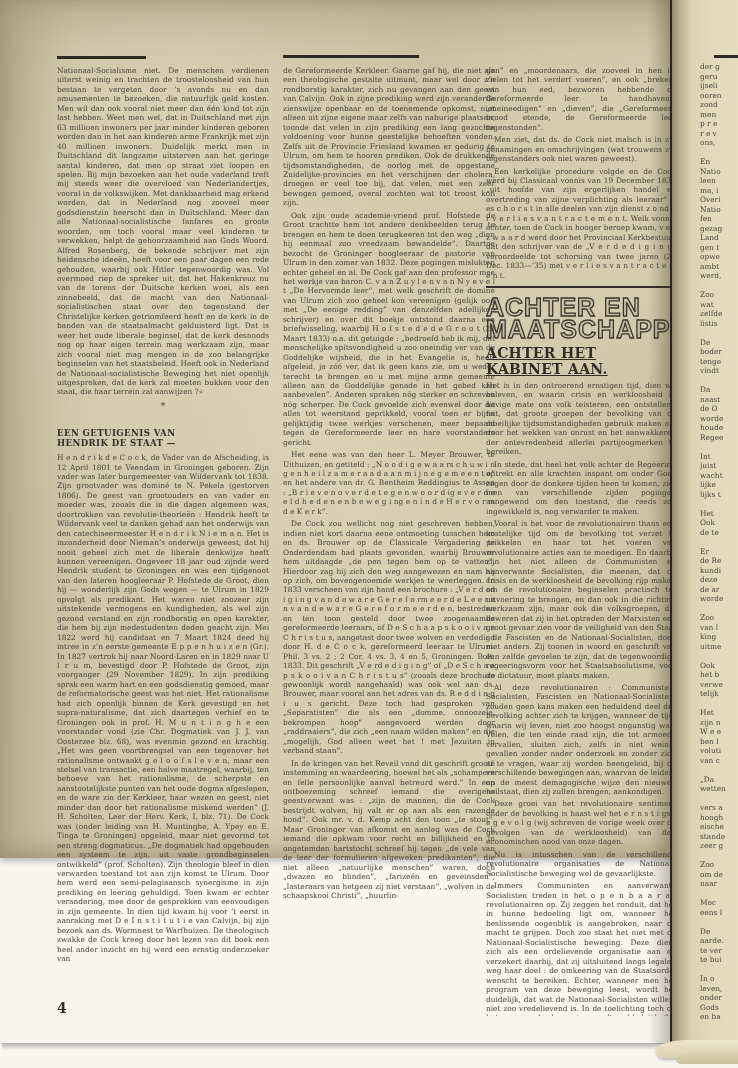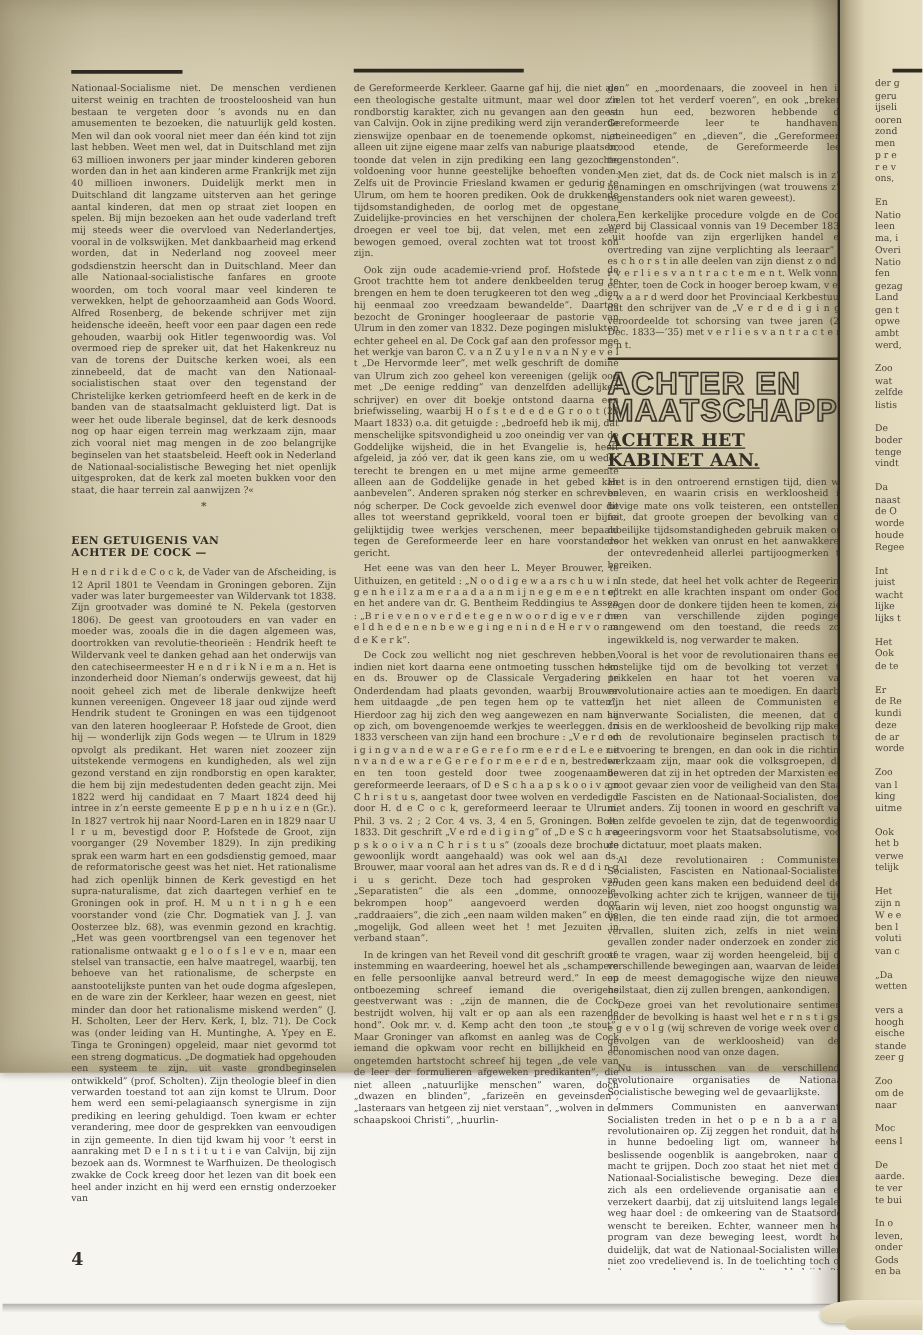--- a/index.html
+++ b/index.html
@@ -119,21 +119,21 @@
   <div class="page-main">
 
     <div class="rule rule-c1"></div>
     <div class="rule rule-c2"></div>
 
     <div class="col col1">
       <p class="body noindent">Nationaal-Socialisme niet. De menschen verdienen uiterst weinig en trachten de troosteloosheid van hun bestaan te vergeten door ’s avonds nu en dan amusementen te bezoeken, die natuurlijk geld kosten. Men wil dan ook vooral niet meer dan één kind tot zijn last hebben. Weet men wel, dat in Duitschland met zijn 63 millioen inwoners per jaar minder kinderen geboren worden dan in het aan kinderen arme Frankrijk met zijn 40 millioen inwoners. Duidelijk merkt men in Duitschland dit langzame uitsterven aan het geringe aantal kinderen, dat men op straat ziet loopen en spelen. Bij mijn bezoeken aan het oude vaderland treft mij steeds weer die overvloed van Nederlandertjes, vooral in de volkswijken. Met dankbaarheid mag erkend worden, dat in Nederland nog zooveel meer godsdienstzin heerscht dan in Duitschland. Meer dan alle Nationaal-socialistische fanfares en groote woorden, om toch vooral maar veel kinderen te verwekken, helpt de gehoorzaamheid aan Gods Woord. Alfred Rosenberg, de bekende schrijver met zijn heidensche ideeën, heeft voor een paar dagen een rede gehouden, waarbij ook Hitler tegenwoordig was. Vol overmoed riep de spreker uit, dat het Hakenkreuz nu van de torens der Duitsche kerken woei, als een zinnebeeld, dat de macht van den Nationaal-socialistischen staat over den tegenstand der Christelijke kerken getriomfeerd heeft en de kerk in de banden van de staatsalmacht gekluisterd ligt. Dat is weer het oude liberale beginsel, dat de kerk desnoods nog op haar eigen terrein mag werkzaam zijn, maar zich vooral niet mag mengen in de zoo belangrijke beginselen van het staatsbeleid. Heeft ook in Nederland de Nationaal-socialistische Beweging het niet openlijk uitgesproken, dat de kerk zal moeten bukken voor den staat, die haar terrein zal aanwijzen ?«</p>
       <div class="star">*</div>
       <h3 class="subhead">
         <span>EEN GETUIGENIS VAN</span>
-        <span>ACHTER DE COCK —</span>
+        <span>HENDRIK DE STAAT —</span>
       </h3>
       <p class="body noindent">H e n d r i k  d e  C o c k, de Vader van de Afscheiding, is 12 April 1801 te Veendam in Groningen geboren. Zijn vader was later burgemeester van Wildervank tot 1838. Zijn grootvader was dominé te N. Pekela (gestorven 1806). De geest van grootouders en van vader en moeder was, zooals die in die dagen algemeen was, doortrokken van revolutie-theorieën : Hendrik heeft te Wildervank veel te danken gehad aan het onderwijs van den catechiseermeester H e n d r i k  N i e m a n. Het is inzonderheid door Nieman’s onderwijs geweest, dat hij nooit geheel zich met de liberale denkwijze heeft kunnen vereenigen. Ongeveer 18 jaar oud zijnde werd Hendrik student te Groningen en was een tijdgenoot van den lateren hoogleeraar P. Hofstede de Groot, dien hij — wonderlijk zijn Gods wegen — te Ulrum in 1829 opvolgt als predikant. Het waren niet zoozeer zijn uitstekende vermogens en kundigheden, als wel zijn gezond verstand en zijn rondborstig en open karakter, die hem bij zijn medestudenten deden geacht zijn. Mei 1822 werd hij candidaat en 7 Maart 1824 deed hij intree in z’n eerste gemeente E p p e n h u i z e n (Gr.). In 1827 vertrok hij naar Noord-Laren en in 1829 naar U l r u m, bevestigd door P. Hofstede de Groot, zijn voorganger (29 November 1829). In zijn prediking sprak een warm hart en een godsdienstig gemoed, maar de reformatorische geest was het niet. Het rationalisme had zich openlijk binnen de Kerk gevestigd en het supra-naturalisme, dat zich daartegen verhief en te Groningen ook in prof. H. M u n t i n g h e een voorstander vond (zie Chr. Dogmatiek van J. J. van Oosterzee blz. 68), was evenmin gezond en krachtig. „Het was geen voortbrengsel van een tegenover het rationalisme ontwaakt g e l o o f s l e v e n, maar een stelsel van transactie, een halve maatregel, waarbij, ten behoeve van het rationalisme, de scherpste en aanstootelijkste punten van het oude dogma afgeslepen, en de ware zin der Kerkleer, haar wezen en geest, niet minder dan door het rationalisme miskend werden” (J. H. Scholten, Leer der Herv. Kerk, I, blz. 71). De Cock was (onder leiding van H. Muntinghe, A. Ypey en E. Tinga te Groningen) opgeleid, maar niet gevormd tot een streng dogmaticus. „De dogmatiek had opgehouden een systeem te zijn, uit vaste grondbeginselen ontwikkeld” (prof. Scholten). Zijn theologie bleef in dien verwarden toestand tot aan zijn komst te Ulrum. Door hem werd een semi-pelagiaansch synergisme in zijn prediking en leering gehuldigd. Toen kwam er echter verandering, mee door de gesprekken van eenvoudigen in zijn gemeente. In dien tijd kwam hij voor ’t eerst in aanraking met D e  I n s t i t u t i e van Calvijn, bij zijn bezoek aan ds. Wormnest te Warfhuizen. De theologisch zwakke de Cock kreeg door het lezen van dit boek een heel ander inzicht en hij werd een ernstig onderzoeker van</p>
     </div>
 
     <div class="col col2">
       <p class="body noindent">de Gereformeerde Kerkleer. Gaarne gaf hij, die niet als een theologische gestalte uitmunt, maar wel door z’n rondborstig karakter, zich nu gevangen aan den geest van Calvijn. Ook in zijne prediking werd zijn veranderde zienswijze openbaar en de toenemende opkomst, niet alleen uit zijne eigene maar zelfs van naburige plaatsen, toonde dat velen in zijn prediking een lang gezochte voldoening voor hunne geestelijke behoeften vonden. Zelfs uit de Provincie Friesland kwamen er gedurig te Ulrum, om hem te hooren prediken. Ook de drukkende tijdsomstandigheden, de oorlog met de opgestane Zuidelijke-provincies en het verschijnen der cholera, droegen er veel toe bij, dat velen, met een zeer bewogen gemoed, overal zochten wat tot troost kon zijn.</p>
       <p class="body">Ook zijn oude academie-vriend prof. Hofstede de Groot trachtte hem tot andere denkbeelden terug te brengen en hem te doen terugkeeren tot den weg „dien hij eenmaal zoo vreedzaam bewandelde”. Daartoe bezocht de Groninger hoogleeraar de pastorie van Ulrum in den zomer van 1832. Deze pogingen mislukten echter geheel en al. De Cock gaf aan den professor mee het werkje van baron C. v a n  Z u y l e n  v a n  N y e v e l t  „De Hervormde leer”, met welk geschrift de dominé van Ulrum zich zoo geheel kon vereenigen (gelijk oog met „De eenige redding” van denzelfden adellijken schrijver) en over dit boekje ontstond daarna een briefwisseling, waarbij H o f s t e d e  d e  G r o o t  (23 Maart 1833) o.a. dit getuigde : „bedroefd heb ik mij, dat menschelijke spitsvondigheid u zoo oneindig ver van de Goddelijke wijsheid, die in het Evangelie is, heeft afgeleid, ja zóó ver, dat ik geen kans zie, om u weder terecht te brengen en u met mijne arme gemeente alleen aan de Goddelijke genade in het gebed kan aanbevelen”. Anderen spraken nóg sterker en schreven nóg scherper. De Cock gevoelde zich evenwel door dit alles tot weerstand geprikkeld, vooral toen er bijna gelijktijdig twee werkjes verschenen, meer bepaald tegen de Gereformeerde leer en hare voorstanders gericht.</p>
       <p class="body">Het eene was van den heer L. Meyer Brouwer, te Uithuizen, en getiteld : „N o o d i g e  w a a rs c h u w i n g  e n  h e i l z a m e  r a a d  a a n  m i j n e  g e m e e n t e” en het andere van dr. G. Bentheim Reddingius te Assen : „B r i e v e n  o v e r  d e  t e g e n w o o r d ig e  v e r d e e l d h e d e n  e n  b e w e g i ng e n  i n  d e  H e r v o r m d e  K e r k”.</p>
       <p class="body">De Cock zou wellicht nog niet geschreven hebben, indien niet kort daarna eene ontmoeting tusschen hem en ds. Brouwer op de Classicale Vergadering te Onderdendam had plaats gevonden, waarbij Brouwer hem uitdaagde „de pen tegen hem op te vatten”. Hierdoor zag hij zich den weg aangewezen en nam hij op zich, om bovengenoemde werkjes te weerleggen. In 1833 verscheen van zijn hand een brochure : „V e r d ed i g i n g  v a n  d e  w a r e  G e r e f o rm e e r d e  L e e r  e n  v a n  d e  w a r e  G e r e f o r m e e r d e n,  bestreden en ten toon gesteld door twee zoogenaamde gereformeerde leeraars, of D e  S c h a a p s k o o i  v a n  C h r i s t u s,  aangetast door twee wolven en verdedigd door H.  d e  C o c k,  gereformeerd leeraar te Ulrum. Phil. 3 vs. 2 ;  2 Cor. 4 vs. 3, 4 en 5, Groningen. Bolt. 1833. Dit geschrift „V e rd e d i g i n g”  of  „D e  S c h a a p s k o o i  v a n  C h r i s t u s”  (zooals deze brochure gewoonlijk wordt aangehaald) was ook wel aan ds. Brouwer, maar vooral aan het adres van ds. R e d d i n g i u s gericht. Deze toch had gesproken van „Separatisten” die als een „domme, onnoozele, bekrompen hoop” aangevoerd werden door „raddraaiers”, die zich „een naam wilden maken” en die „mogelijk, God alleen weet het ! met Jezuiten in verband staan”.</p>
       <p class="body">In de kringen van het Reveil vond dit geschrift groote instemming en waardeering, hoewel het als „schampere en felle persoonlijke aanval betreurd werd.” In een ontboezeming schreef iemand die overigens geestverwant was : „zijn de mannen, die de Cock bestrijdt wolven, hij valt er op aan als een razende hond”. Ook mr. v. d. Kemp acht den toon „te stout”. Maar Groninger van afkomst en aanleg was de Cock iemand die opkwam voor recht en billijkheid en in ongetemden hartstocht schreef hij tegen „de vele van de leer der formulieren afgeweken predikanten”, die niet alleen „natuurlijke menschen” waren, doch „dwazen en blinden”, „farizeën en geveinsden”, „lasteraars van hetgeen zij niet verstaan”, „wolven in de schaapskooi Christi”, „huurlin-</p>

